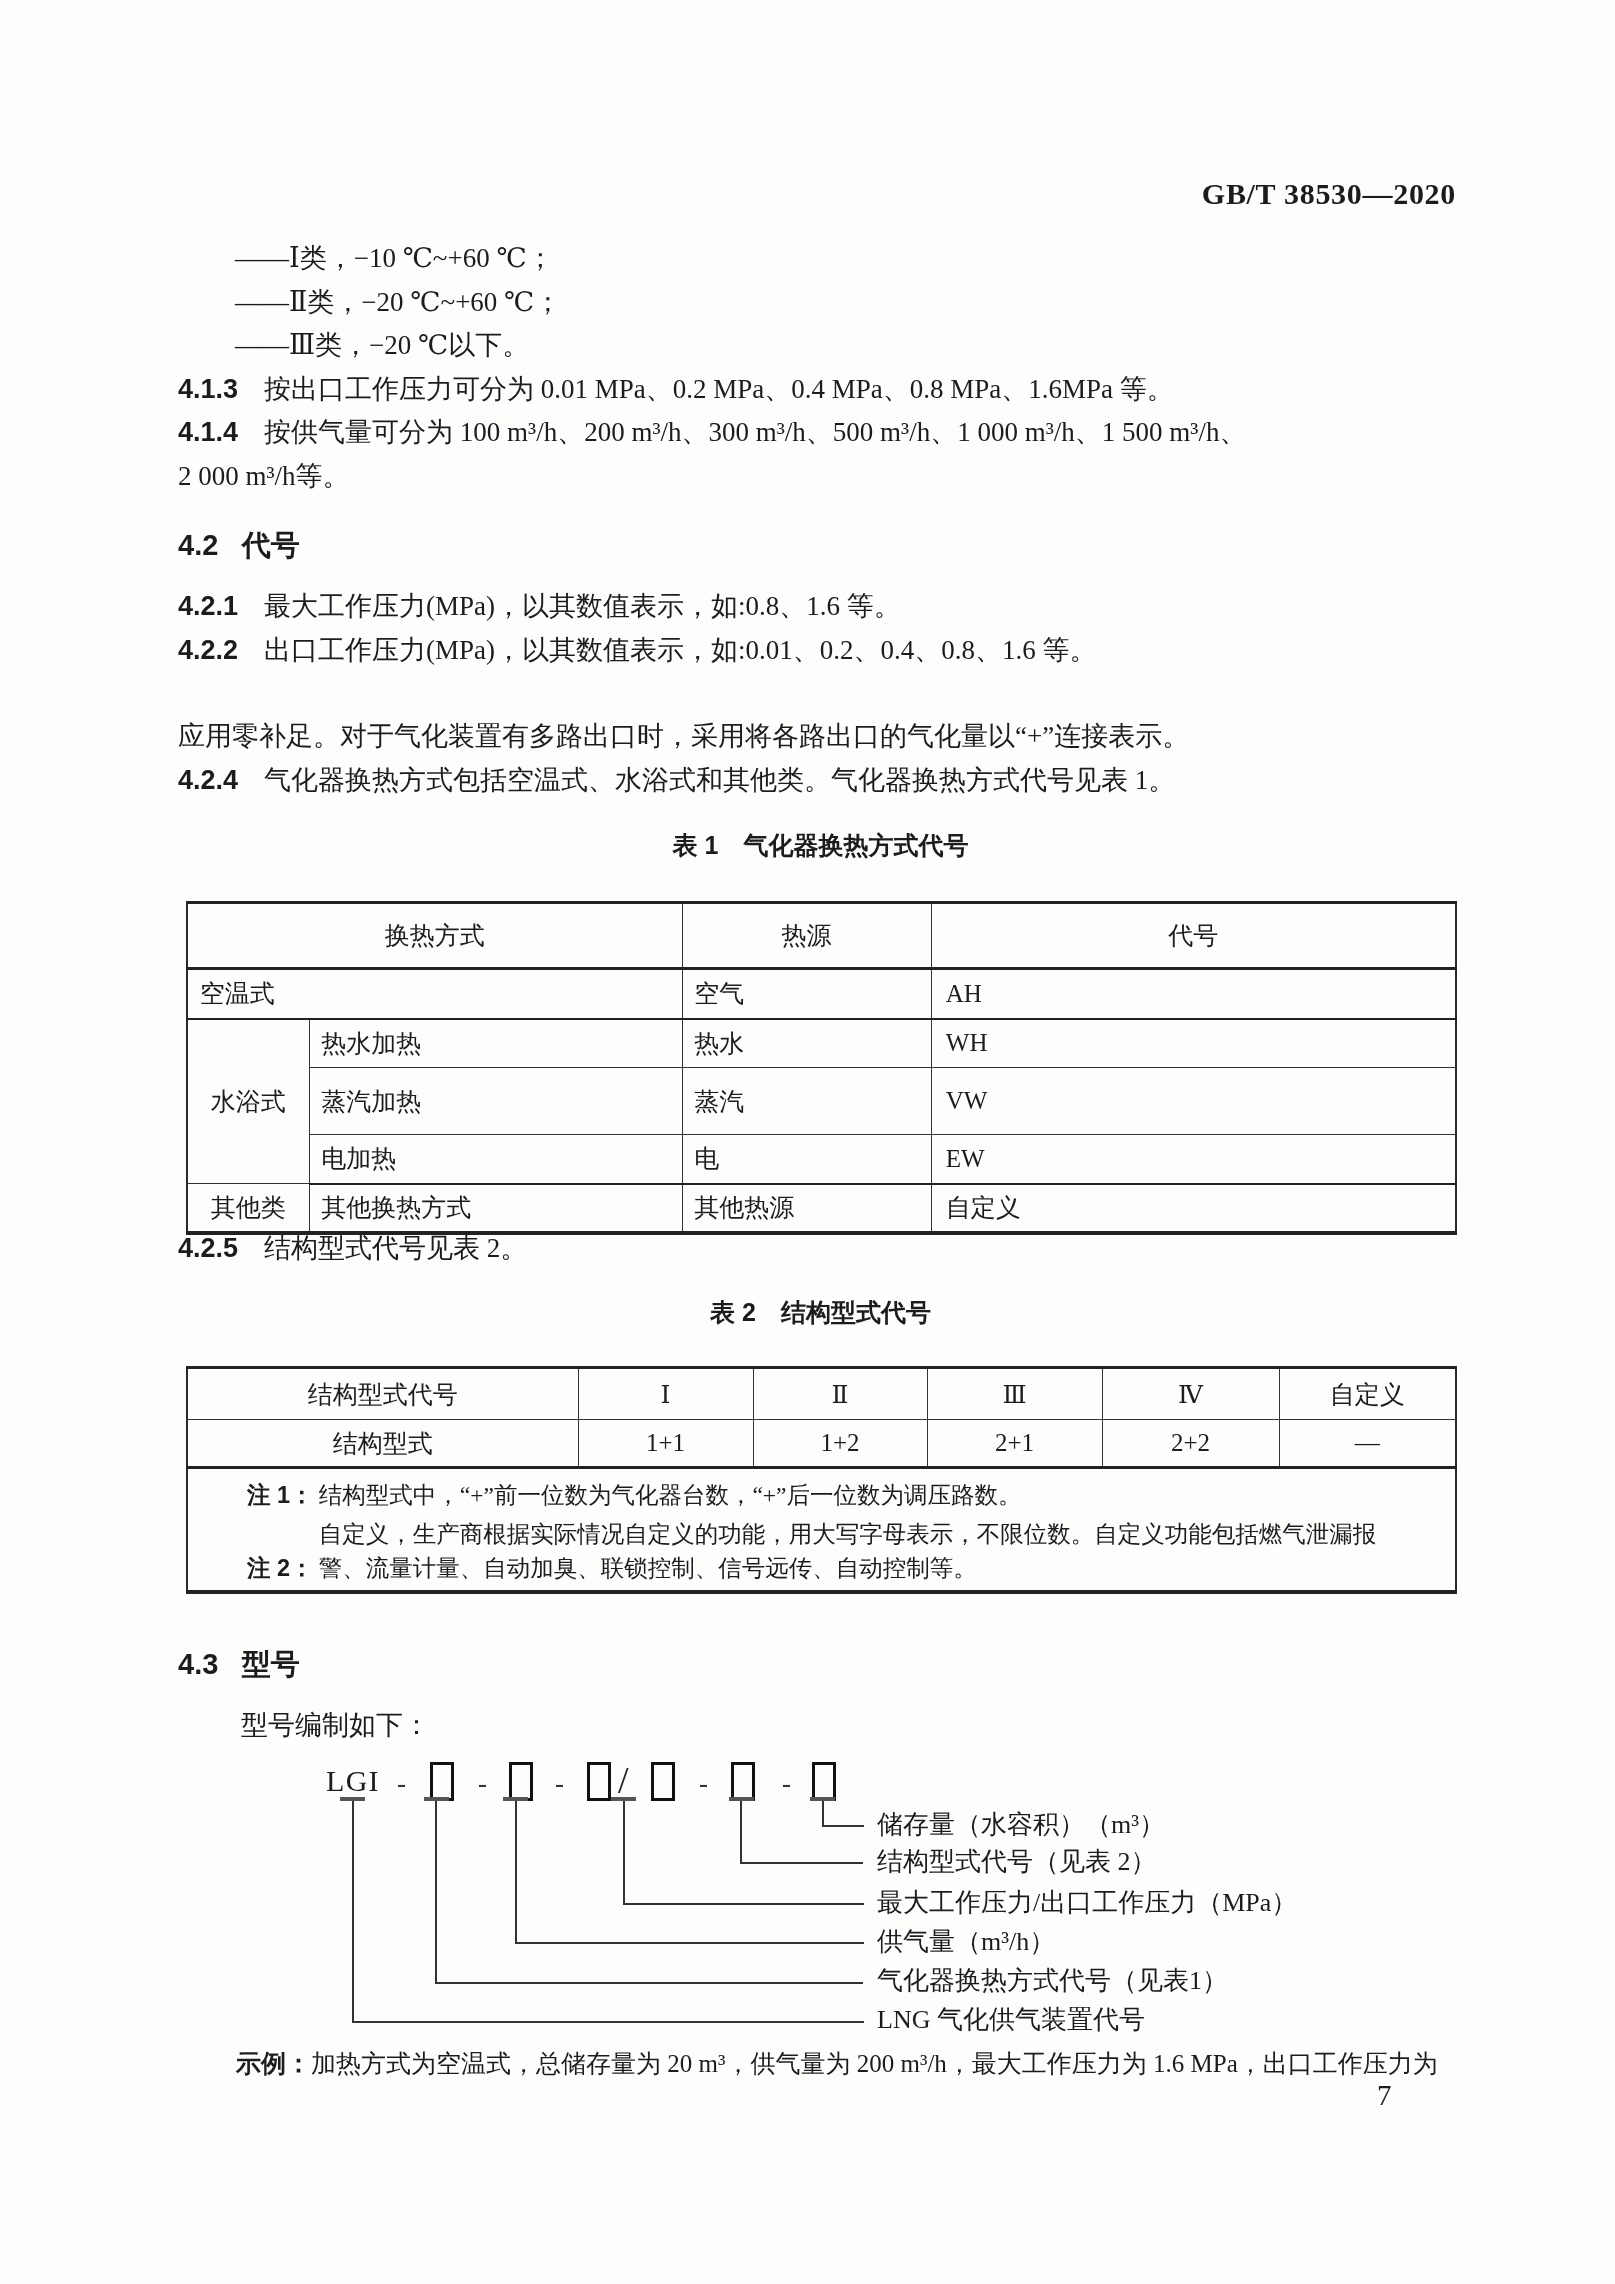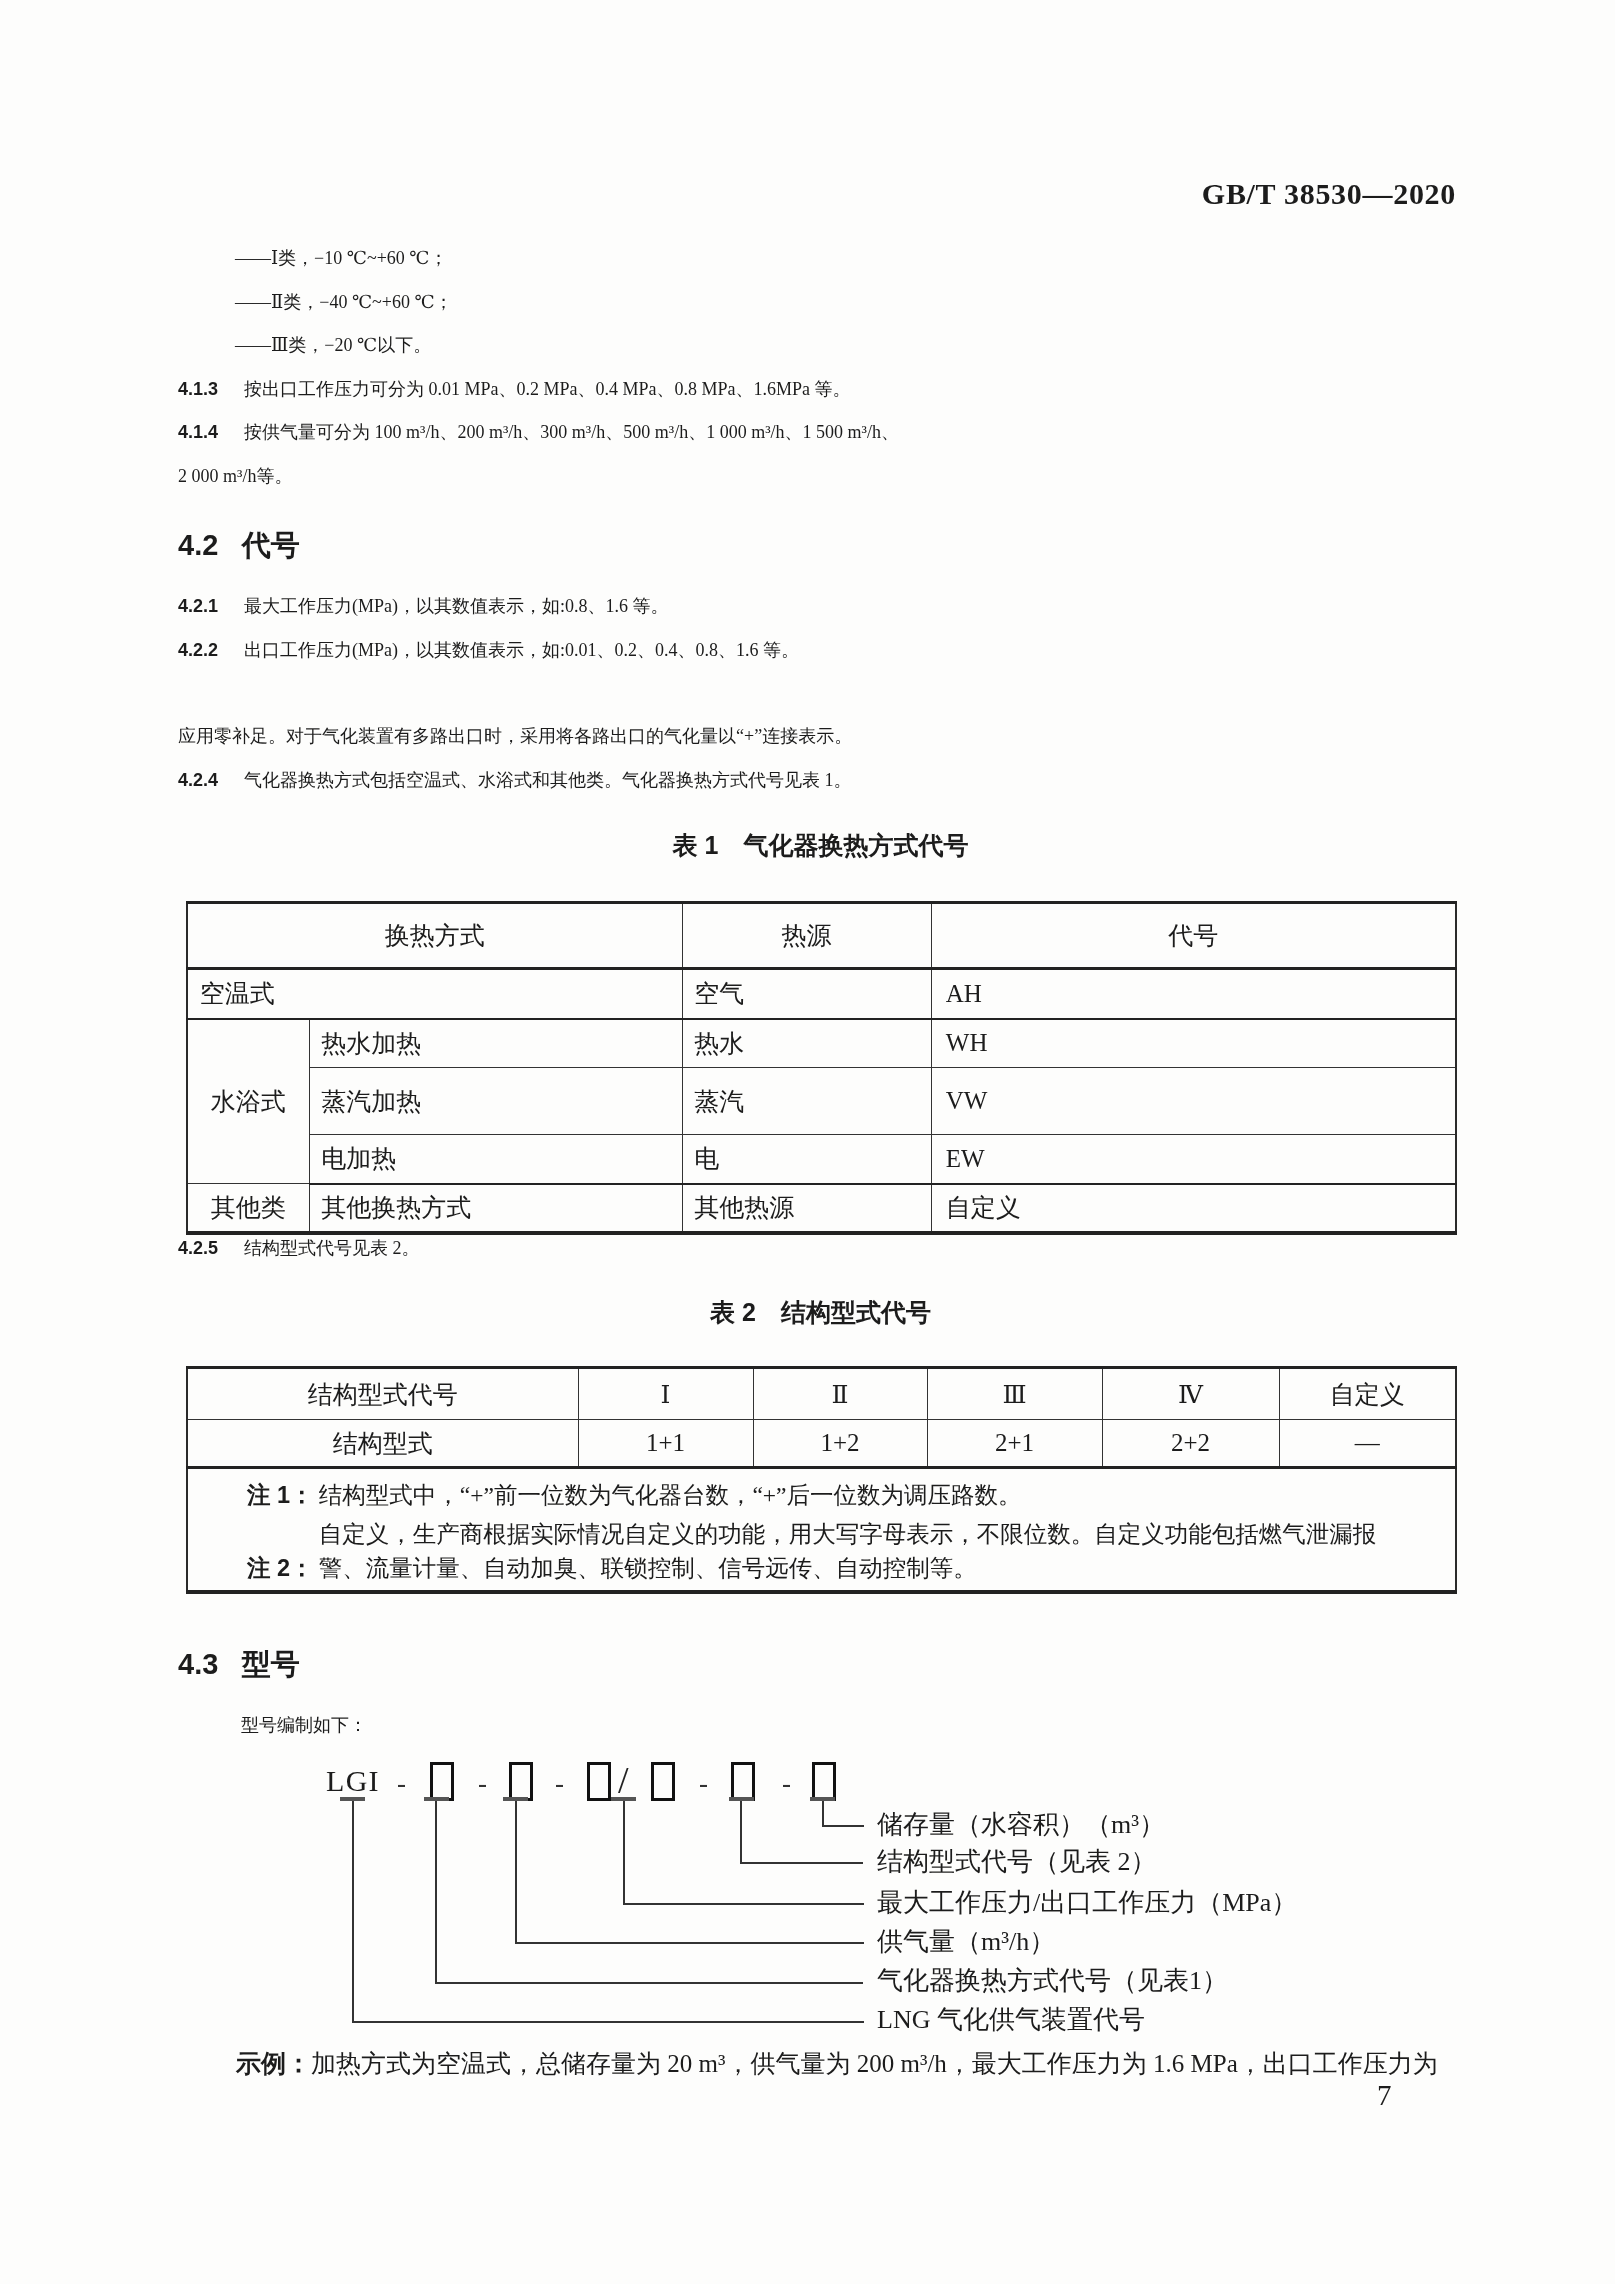--- a/index.html
+++ b/index.html
@@ -9,21 +9,21 @@
     background:#fdfdfc;
     font-family:"Liberation Serif","DejaVu Serif",serif;
     color:#1c1c1c;
     overflow:hidden;
   }
   .abs{position:absolute;}
   .hdr{
     font-family:"Liberation Serif","DejaVu Serif",serif;
     font-weight:bold;font-size:30px;letter-spacing:0.7px;
   }
-  .body-line{font-size:18px;line-height:33px;white-space:nowrap;}
+  .body-line{font-size:27px;line-height:33px;white-space:nowrap;}
   .pnum{
     font-family:"Liberation Sans","DejaVu Sans",sans-serif;
     font-weight:bold;margin-right:26px;
   }
   .sec-head{
     font-family:"Liberation Sans","DejaVu Sans",sans-serif;
     font-weight:bold;font-size:29px;white-space:nowrap;
   }
   .sec-head .snum{margin-right:23.5px;}
   .tbl-title{
@@ -71,21 +71,21 @@
   .pageno{font-size:29px;}
 </style>
 </head>
 <body>
 
 <div class="page">
 
   <div class="abs hdr" style="top:177px;right:160px;">GB/T 38530—2020</div>
 
   <div class="abs body-line" style="left:235px;top:242px;">——Ⅰ类，−10 ℃~+60 ℃；</div>
-  <div class="abs body-line" style="left:235px;top:286px;">——Ⅱ类，−40 ℃~+60 ℃；</div>
+  <div class="abs body-line" style="left:235px;top:286px;">——Ⅱ类，−20 ℃~+60 ℃；</div>
   <div class="abs body-line" style="left:235px;top:329px;">——Ⅲ类，−20 ℃以下。</div>
 
   <div class="abs body-line" style="left:178px;top:373px;">
     <span class="pnum">4.1.3</span><span>按出口工作压力可分为 0.01 MPa、0.2 MPa、0.4 MPa、0.8 MPa、1.6MPa 等。</span>
   </div>
 
   <div class="abs body-line" style="left:178px;top:416px;">
     <span class="pnum">4.1.4</span><span>按供气量可分为 100 m³/h、200 m³/h、300 m³/h、500 m³/h、1 000 m³/h、1 500 m³/h、</span>
   </div>
   <div class="abs body-line" style="left:178px;top:460px;">2 000 m³/h等。</div>

